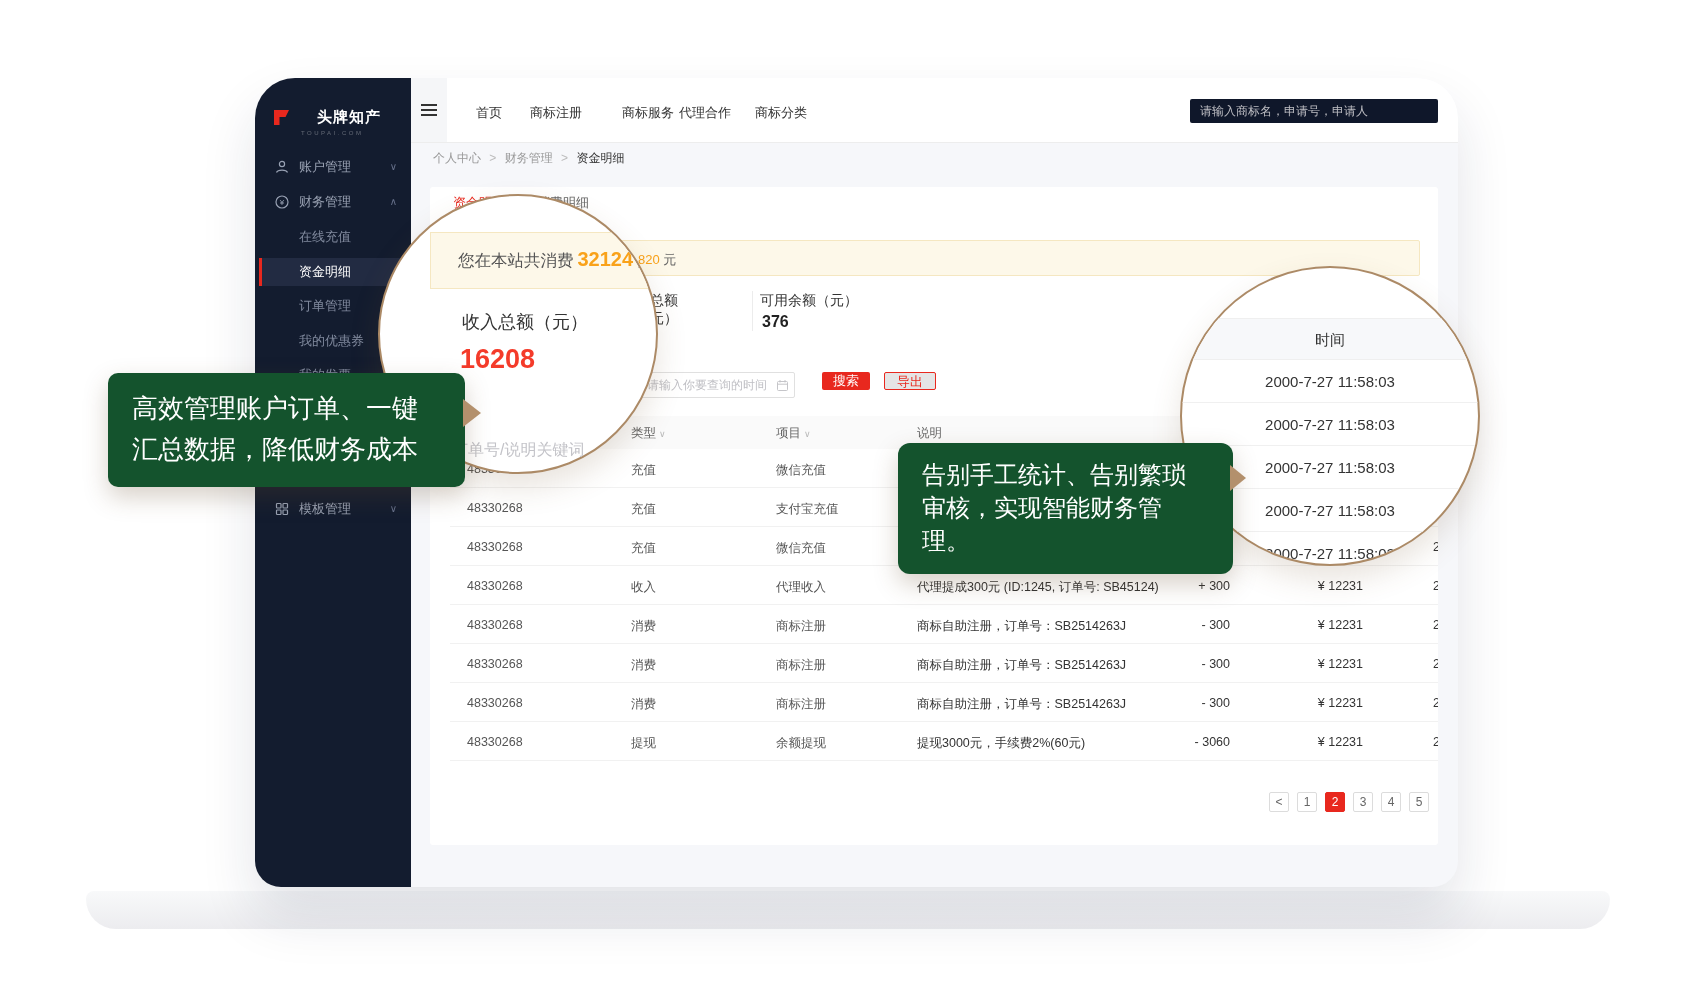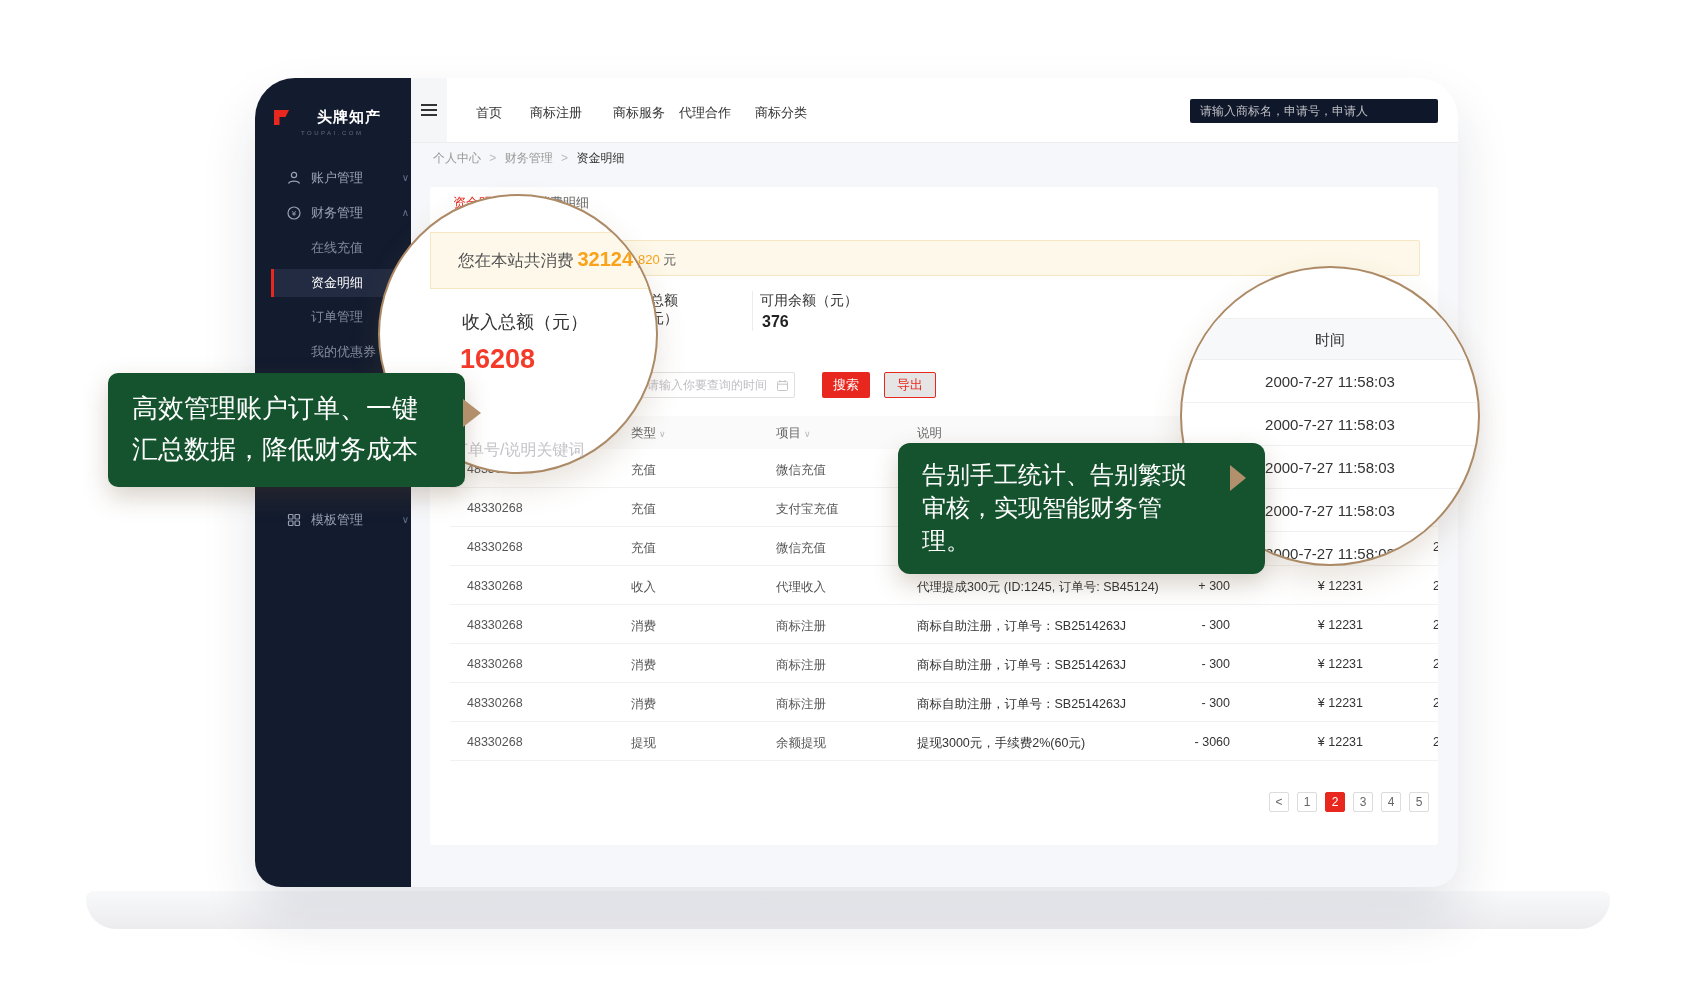--- a/index.html
+++ b/index.html
@@ -10,22 +10,22 @@
     background:linear-gradient(#f8f9fa,#ececef); border-radius:8px 8px 30px 30px; }
   .screen { position:absolute; left:255px; top:78px; width:1203px; height:809px;
     background:#f6f7fa; border-radius:40px 40px 26px 26px; overflow:hidden;
     box-shadow:0 28px 55px rgba(25,35,65,.12); }
   
   .sidebar { position:absolute; left:0; top:0; width:156px; height:100%; background:#131c2f; }
   .logo { position:absolute; left:16px; top:30px; display:flex; align-items:center; gap:6px; }
   .logo-title { color:#fff; font-size:15px; font-weight:bold; letter-spacing:1px;margin-left:20px; }
   .logo-sub { position:absolute; left:46px; top:52px; font-size:6px; letter-spacing:2.5px;
     color:rgba(255,255,255,.32); }
-  .s-item { position:absolute; left:16px; width:152px; height:28px; line-height:28px;
-    font-size:13px; color:#99a1b2; cursor:pointer;margin-top:11px; }
+  .s-item { position:absolute; left:4px; width:152px; height:28px; line-height:28px;
+    font-size:13px; color:#99a1b2; cursor:pointer; }
   .s-item .lbl { position:absolute; left:40px; }
   .s-item .icn { position:absolute; left:15px; top:6px; }
   .s-item .chev { position:absolute; right:14px; font-size:10px; color:#66708a; }
   .s-sub { color:#818a9e; }
   .s-active { background:#222b42; color:#fff; }
   .s-active::before { content:""; position:absolute; left:0; top:0; width:3px; height:28px; background:#e8281e; }
   
   .topnav { position:absolute; left:156px; top:0; width:1047px; height:65px;
     background:#fff; border-bottom:1px solid #ededed; }
   .burger-strip { position:absolute; left:0; top:0; width:36px; height:64px; background:#f5f6f8; }
@@ -51,21 +51,21 @@
   .banner-rest { position:absolute; left:189px; top:10px; font-size:13px; color:#666; }
   .banner-rest b { color:#f9a21a; font-weight:normal; }
   .stat-lbl { position:absolute; top:105px; font-size:14px; color:#333; }
   .stat-val { position:absolute; font-weight:bold; color:#222; font-size:16px; }
   .stat-div { position:absolute; left:322px; top:104px; width:1px; height:40px; background:#ececec; }
   .date-input { position:absolute; left:208px; top:185px; width:157px; height:26px;
     border:1px solid #e0e0e0; border-radius:2px; background:#fff; font-size:12px;
     padding:0 24px 0 8px; outline:none; font-family:inherit; color:#666; }
   .date-input::placeholder { color:#bfbfc4; }
   .cal-icon { position:absolute; left:346px; top:192px; }
-  .btn { position:absolute; top:185px; height:26px; font-size:13px; border-radius:2px;
+  .btn { position:absolute; top:185px; height:18px; font-size:13px; border-radius:2px;
     cursor:pointer; font-family:inherit; }
   .btn-search { left:392px; width:48px; background:#e8281e; color:#fff; border:none; }
   .btn-export { left:454px; width:52px; background:#e5e5e5; color:#e8281e; border:1px solid #e8281e; }
   .thead { position:absolute; left:0; top:229px; width:1008px; height:33px; background:#fafafa; }
   .th { position:absolute; top:9px; font-size:12.5px; color:#666; white-space:nowrap; }
   .caret { font-size:9px; color:#b8b8b8; margin-left:3px; }
   .tbody { position:absolute; left:0; top:262px; width:1008px; }
   .trow { position:relative; height:39px; }
   .trow::after { content:""; position:absolute; left:20px; right:0; bottom:0; height:1px; background:#f1f1f1; }
   .td { position:absolute; top:13px; font-size:12.5px; color:#333; white-space:nowrap; }
@@ -96,21 +96,21 @@
     border-top:1px solid #efefef; border-bottom:1px solid #efefef;
     text-align:center; line-height:42px; font-size:15px; color:#333; }
   .mag-rows { position:absolute; left:0; top:92px; width:100%; }
   .mag-trow { height:43px; line-height:43px; text-align:center; font-size:15px; color:#333;
     border-bottom:1px solid #f0f0f0; white-space:nowrap; }
   
   .callout { position:absolute; background:#14532d; color:#fff; z-index:30;
     box-shadow:0 10px 24px rgba(100,70,40,.25); }
   .callout-left { left:108px; top:373px; width:357px; height:114px; border-radius:10px;
     padding:15px 0 0 24px; font-size:26px; line-height:41px; }
-  .callout-right { left:898px; top:443px; width:367px; height:131px; border-radius:12px;
+  .callout-right { left:898px; top:443px; width:335px; height:131px; border-radius:12px;
     padding:15px 0 0 24px; font-size:24px; line-height:33px; }
   .arrow-right { position:absolute; width:0; height:0; z-index:31;
     border-top:14px solid transparent; border-bottom:14px solid transparent; border-left:18px solid #b3906c; }
   .arrow-left-callout { left:463px; top:399px; }
   .arrow-right-callout { left:1230px; top:465px; border-top-width:13px; border-bottom-width:13px; border-left-width:16px; }
   svg { display:block; }
 </style>
 </head>
 <body>
 
@@ -181,21 +181,21 @@
 
   <div class="topnav">
     <div class="burger-strip"></div>
     <div class="burger">
         <span></span>
         <span></span>
         <span></span>
       </div>
     <span class="nav-item" style="left:65px">首页</span>
     <span class="nav-item" style="left:119px">商标注册</span>
-    <span class="nav-item" style="left:202px">商标服务</span>
+    <span class="nav-item" style="left:211px">商标服务</span>
     <span class="nav-item" style="left:268px">代理合作</span>
     <span class="nav-item" style="left:344px">商标分类</span>
     <input class="nav-search" placeholder="请输入商标名，申请号，申请人" style="">
   </div>
 
   <div class="breadcrumb">
     <span>个人中心</span>
     <span class="sep">&gt;</span>
     <span>财务管理</span>
     <span class="sep">&gt;</span>

